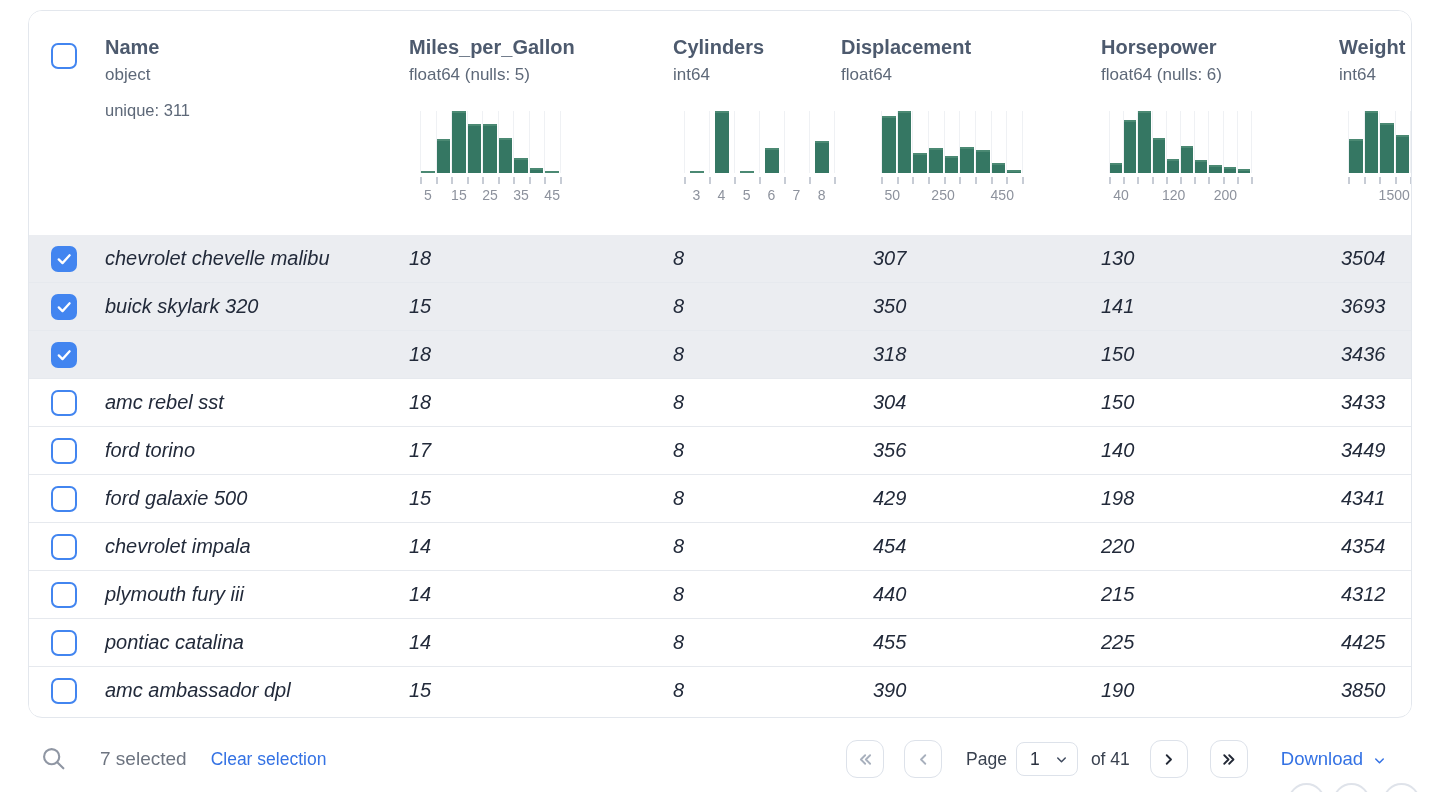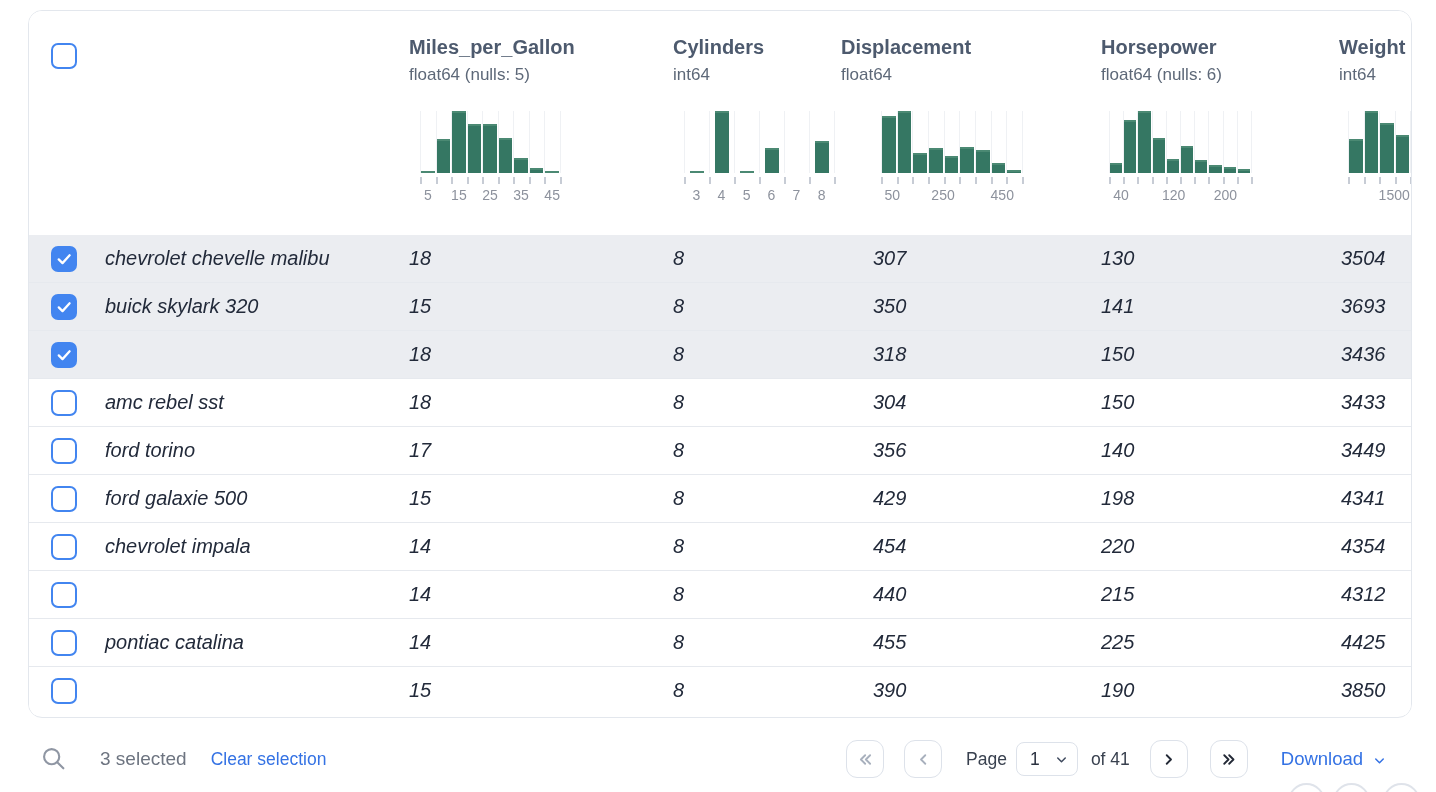--- a/index.html
+++ b/index.html
@@ -74,20 +74,25 @@
 </style>
 </head>
 <body>
 
 <div class="stage">
   <div class="card">
 
     <div class="thead">
       <span class="checkbox hdrcheck"></span>
 
+      <div class="colhead ch-name">
+        <div class="coltitle">Name</div>
+        <div class="coldtype">object</div>
+        <div class="colextra">unique: 311</div>
+      </div>
 
       <div class="colhead ch-mpg">
         <div class="coltitle">Miles_per_Gallon</div>
         <div class="coldtype">float64 (nulls: 5)</div>
       </div>
       <div class="hist h-mpg">
           <div class="hgrid" style="left: 0px;"></div>
           <div class="htick" style="left: 0px;"></div>
           <div class="hgrid" style="left: 15.6px;"></div>
           <div class="htick" style="left: 15.6px;"></div>
@@ -339,20 +344,21 @@
       <div class="cell cv0 v">14</div>
       <div class="cell cv1 v">8</div>
       <div class="cell cv2 v">454</div>
       <div class="cell cv3 v">220</div>
       <div class="cell cv4 v">4354</div>
     </div>
         <div class="row">
       <span class="checkbox">
         
       </span>
+      <div class="cell c-name">plymouth fury iii</div>
       <div class="cell cv0 v">14</div>
       <div class="cell cv1 v">8</div>
       <div class="cell cv2 v">440</div>
       <div class="cell cv3 v">215</div>
       <div class="cell cv4 v">4312</div>
     </div>
         <div class="row">
       <span class="checkbox">
         
       </span>
@@ -360,35 +366,36 @@
       <div class="cell cv0 v">14</div>
       <div class="cell cv1 v">8</div>
       <div class="cell cv2 v">455</div>
       <div class="cell cv3 v">225</div>
       <div class="cell cv4 v">4425</div>
     </div>
         <div class="row">
       <span class="checkbox">
         
       </span>
+      <div class="cell c-name">amc ambassador dpl</div>
       <div class="cell cv0 v">15</div>
       <div class="cell cv1 v">8</div>
       <div class="cell cv2 v">390</div>
       <div class="cell cv3 v">190</div>
       <div class="cell cv4 v">3850</div>
     </div>
       </div>
   </div>
 
   <div class="footer-left">
     <svg class="search-ic" viewBox="0 0 24 24">
       <circle cx="10" cy="10" r="6.5" fill="none" stroke="currentColor" stroke-width="1.8"></circle>
       <line x1="15" y1="15" x2="20" y2="20" stroke="currentColor" stroke-width="1.8" stroke-linecap="round"></line>
     </svg>
-    <span class="selcount">3 selected</span>
+    <span class="selcount">7 selected</span>
     <span class="clearsel">Clear selection</span>
   </div>
 
   <div class="footer-right">
     <div class="pgbtn dis">
       <svg viewBox="0 0 24 24">
           <path d="M11.5 6l-6 6 6 6M18.5 6l-6 6 6 6" fill="none" stroke="currentColor" stroke-width="2.6" stroke-linecap="round" stroke-linejoin="round"></path>
         </svg>
     </div>
     <div class="pgbtn dis gap20">

